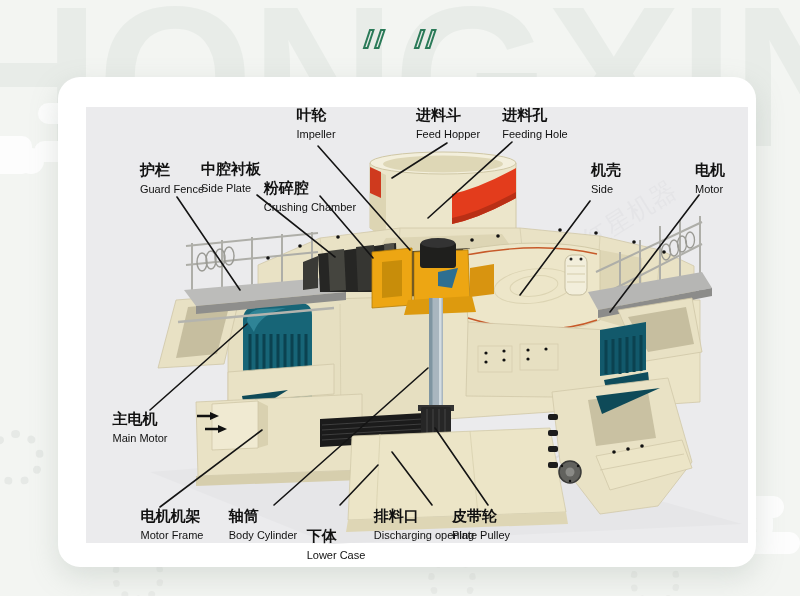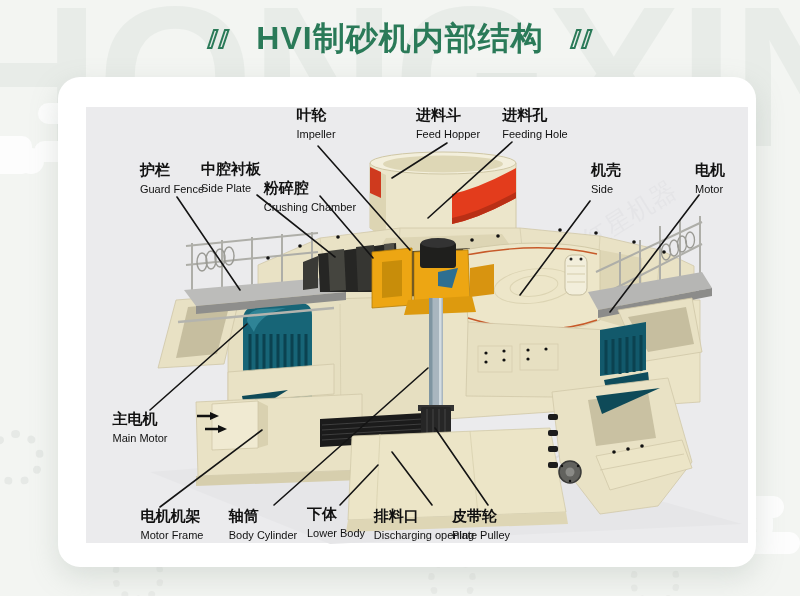--- a/index.html
+++ b/index.html
@@ -64,21 +64,20 @@
 <div class="corner-mark" style="left:-12px;top:430px;width:56px;height:56px;border:8px dotted #e6e9e6;"></div>
 <div class="corner-mark" style="left:112px;top:550px;width:52px;height:52px;border:7px dotted #eaece9;"></div>
 <div class="corner-mark" style="left:428px;top:556px;width:48px;height:48px;border:7px dotted #eaece9;"></div>
 <div class="corner-mark" style="left:630px;top:556px;width:50px;height:50px;border:7px dotted #eaece9;"></div>
 
 <div class="header">
   <svg width="27" height="22" viewBox="0 0 27 22">
     <path d="M3,20 L9,2 L12.5,2 L6.5,20 Z" fill="none" stroke="#2a7a58" stroke-width="2"></path>
     <path d="M14,20 L20,2 L23.5,2 L17.5,20 Z" fill="none" stroke="#2a7a58" stroke-width="2"></path>
   </svg>
-  <div class="page-title">HVI制砂机内部结构</div>
   <svg width="27" height="22" viewBox="0 0 27 22">
     <path d="M9,2 L3,20 L6.5,20 L12.5,2 Z" fill="none" stroke="#2a7a58" stroke-width="2"></path>
     <path d="M20,2 L14,20 L17.5,20 L23.5,2 Z" fill="none" stroke="#2a7a58" stroke-width="2"></path>
   </svg>
 </div>
 
 <div class="card"></div>
 <div class="diagram"></div>
 
 <svg class="scene" viewBox="0 0 800 596">
@@ -312,23 +311,23 @@
   <span class="en">Main Motor</span>
 </div>
 <div class="part-label" style="left:172px;top:508px;">
   <span class="zh">电机机架</span>
   <span class="en">Motor Frame</span>
 </div>
 <div class="part-label" style="left:263px;top:508px;">
   <span class="zh">轴筒</span>
   <span class="en">Body Cylinder</span>
 </div>
-<div class="part-label" style="left:336px;top:506px;">
+<div class="part-label" style="left:336px;top:528px;">
   <span class="zh">下体</span>
-  <span class="en">Lower Body</span>
+  <span class="en">Lower Case</span>
 </div>
 <div class="part-label" style="left:424px;top:508px;">
   <span class="zh">排料口</span>
   <span class="en">Discharging opening</span>
 </div>
 <div class="part-label" style="left:481px;top:508px;">
   <span class="zh">皮带轮</span>
   <span class="en">Plate Pulley</span>
 </div>
 

